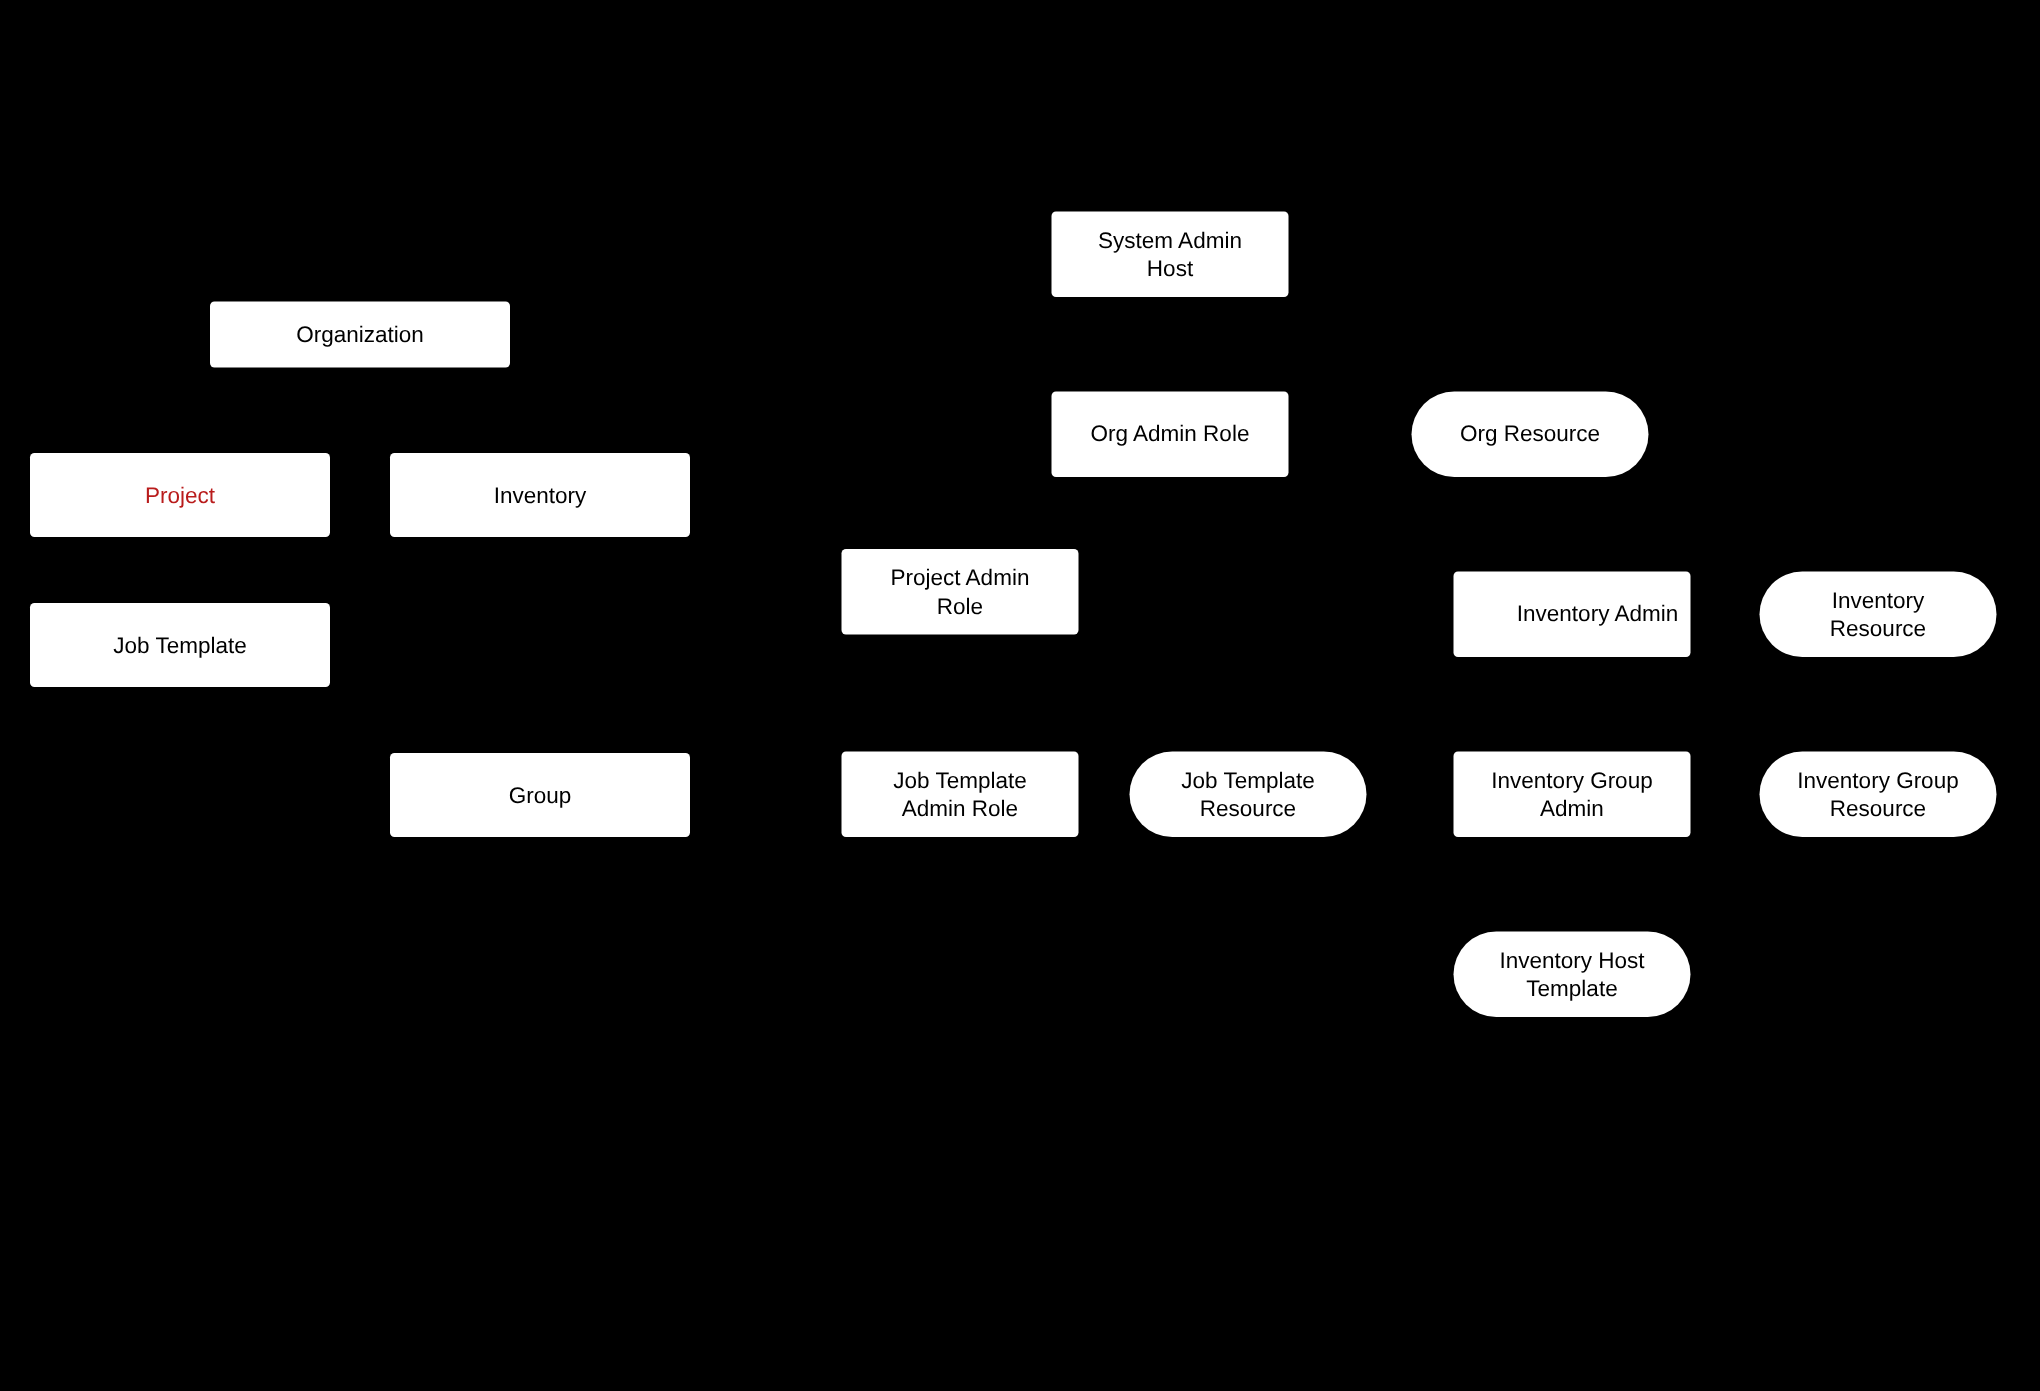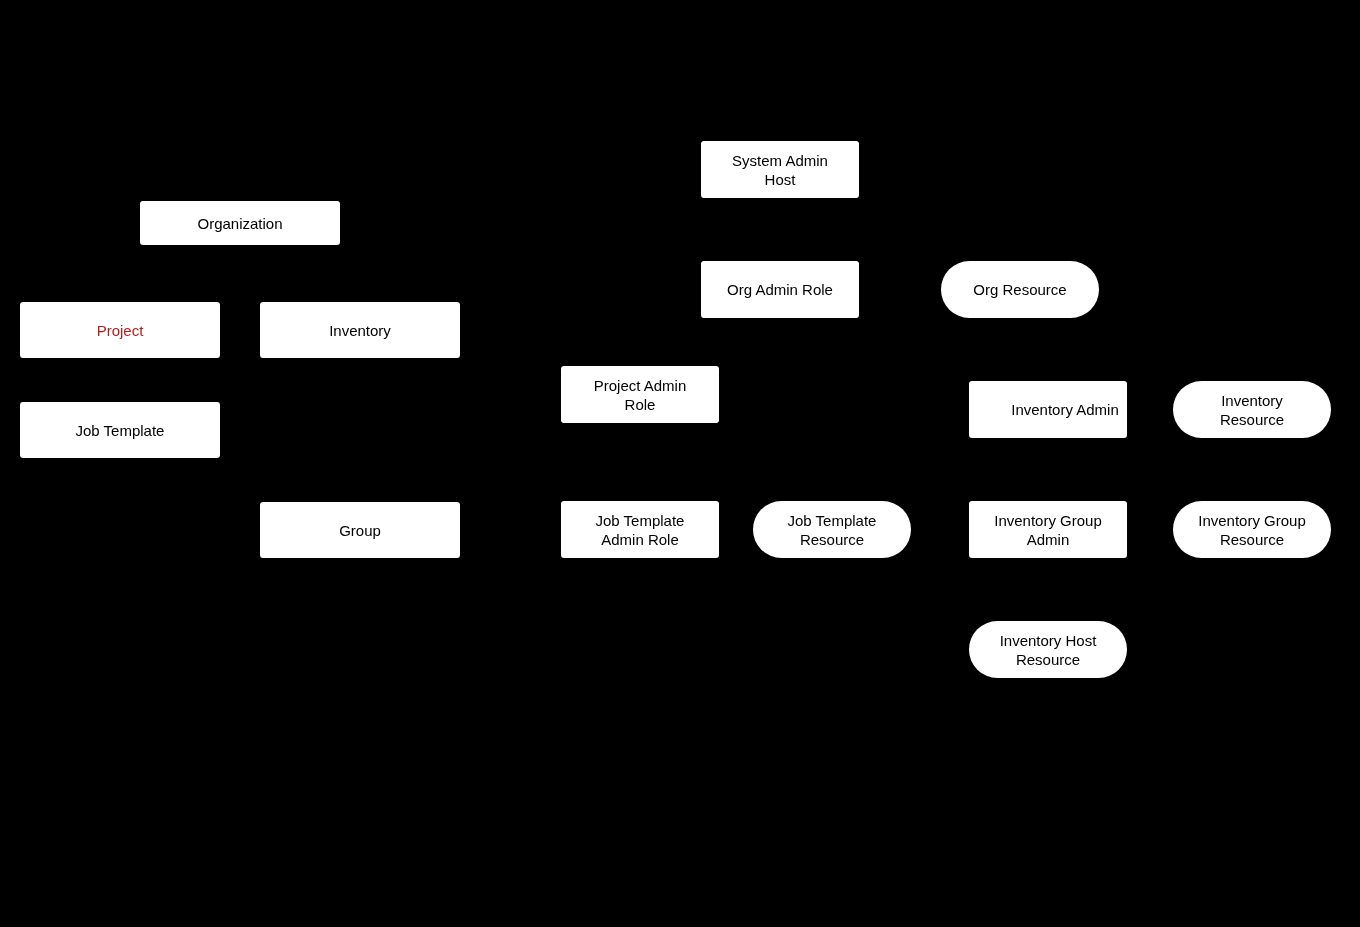--- a/index.html
+++ b/index.html
@@ -63,14 +63,14 @@
 Resource</div>
     <div class="node rect" style="left: 561px; top: 501px; width: 158px; height: 57px; background: rgb(255, 255, 255); color: rgb(0, 0, 0);">Job Template
 Admin Role</div>
     <div class="node pill" style="left: 753px; top: 501px; width: 158px; height: 57px; background: rgb(255, 255, 255); color: rgb(0, 0, 0);">Job Template
 Resource</div>
     <div class="node rect" style="left: 969px; top: 501px; width: 158px; height: 57px; background: rgb(255, 255, 255); color: rgb(0, 0, 0);">Inventory Group
 Admin</div>
     <div class="node pill" style="left: 1173px; top: 501px; width: 158px; height: 57px; background: rgb(255, 255, 255); color: rgb(0, 0, 0);">Inventory Group
 Resource</div>
     <div class="node pill" style="left: 969px; top: 621px; width: 158px; height: 57px; background: rgb(255, 255, 255); color: rgb(0, 0, 0);">Inventory Host
-Resource</div>
+Template</div>
   </div>
 
 </body></html>

